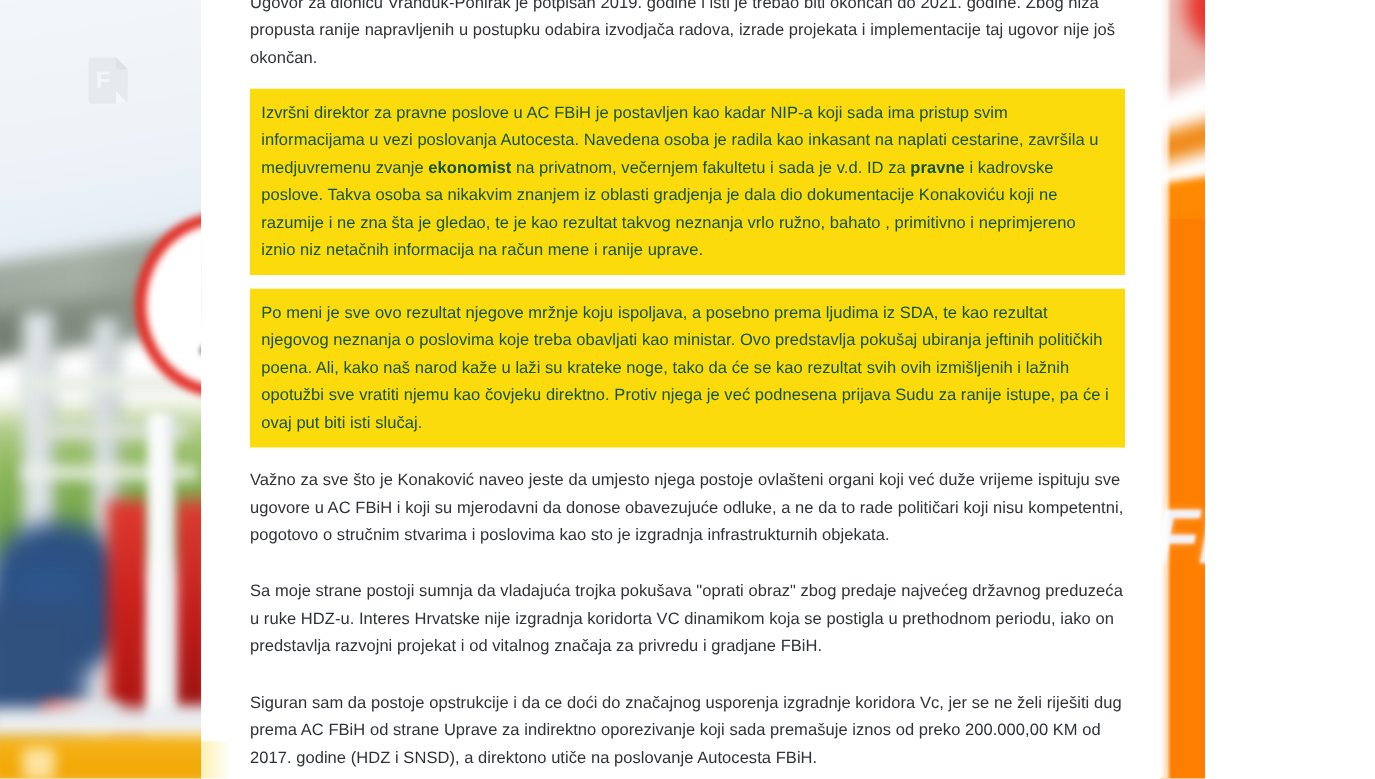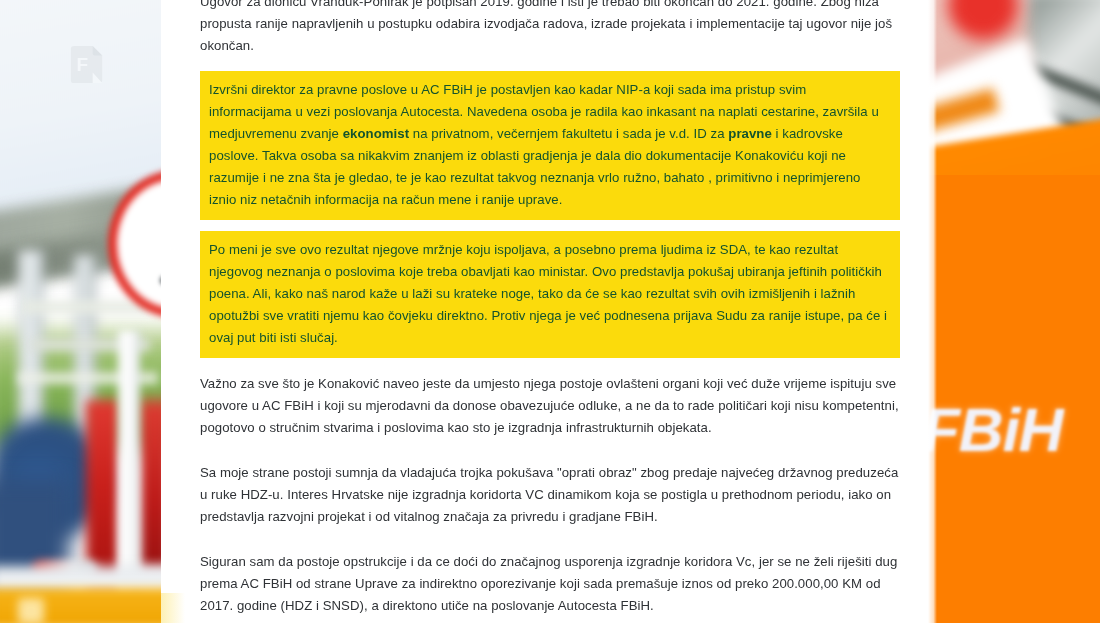--- a/index.html
+++ b/index.html
@@ -6,21 +6,21 @@
     margin: 0;
     padding: 0;
     background: #ffffff;
   }
   body {
     font-family: "Liberation Sans", sans-serif;
   }
 
   #screen {
     position: relative;
-    width: 1100px;
+    width: 964px;
     height: 623px;
     overflow: hidden;
     background: #ffffff;
   }
 
   
   .backdrop {
     position: absolute;
     top: 0;
     height: 623px;

